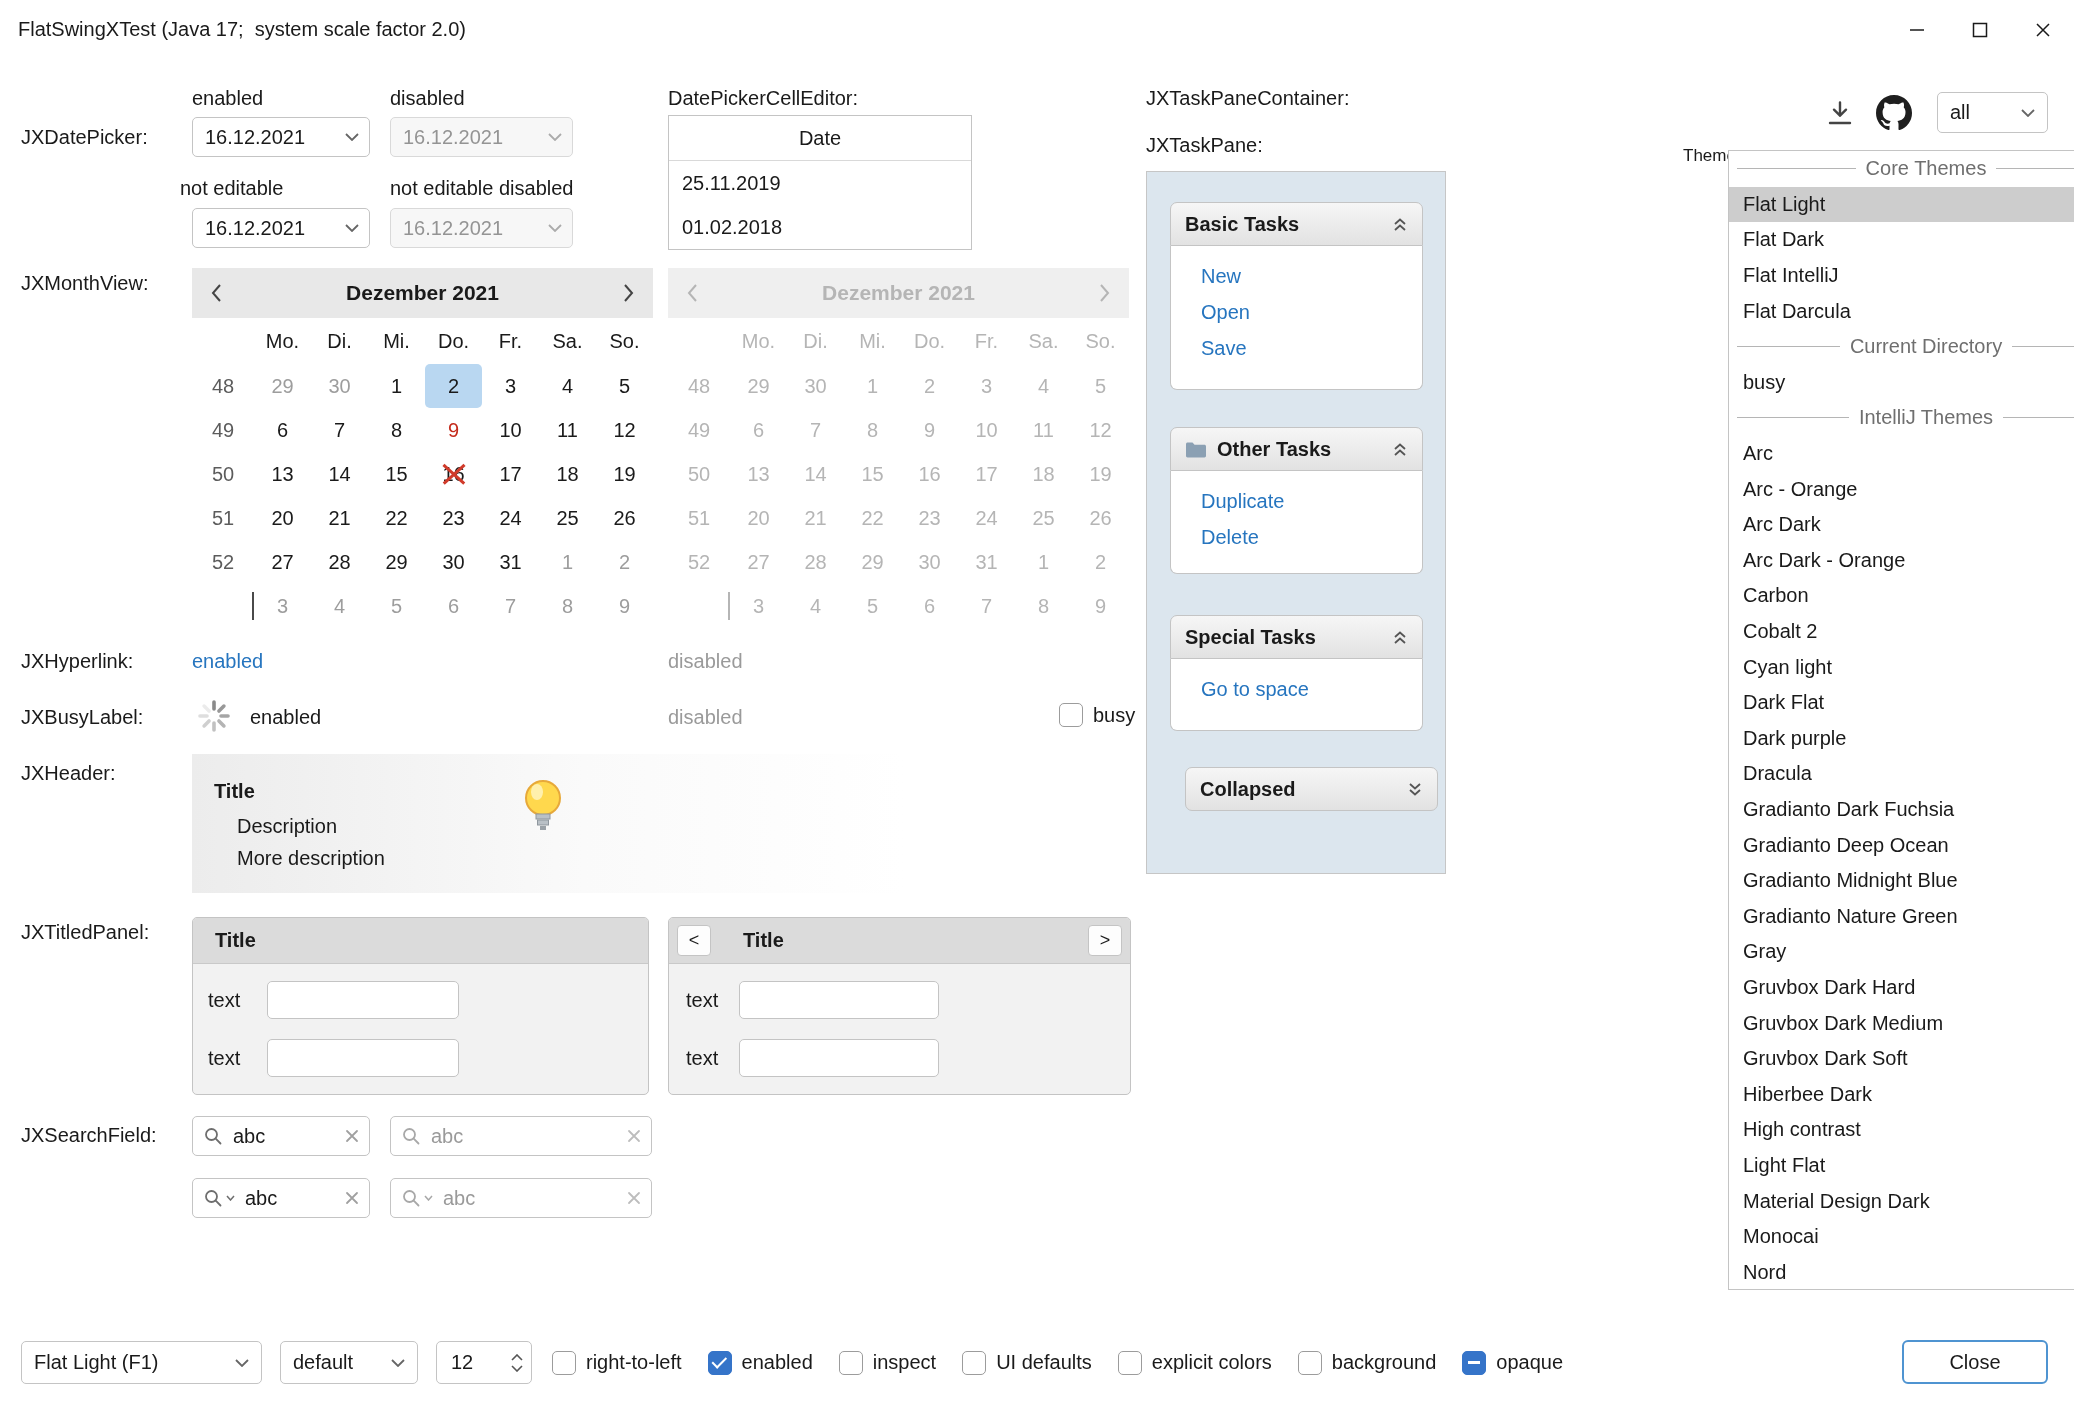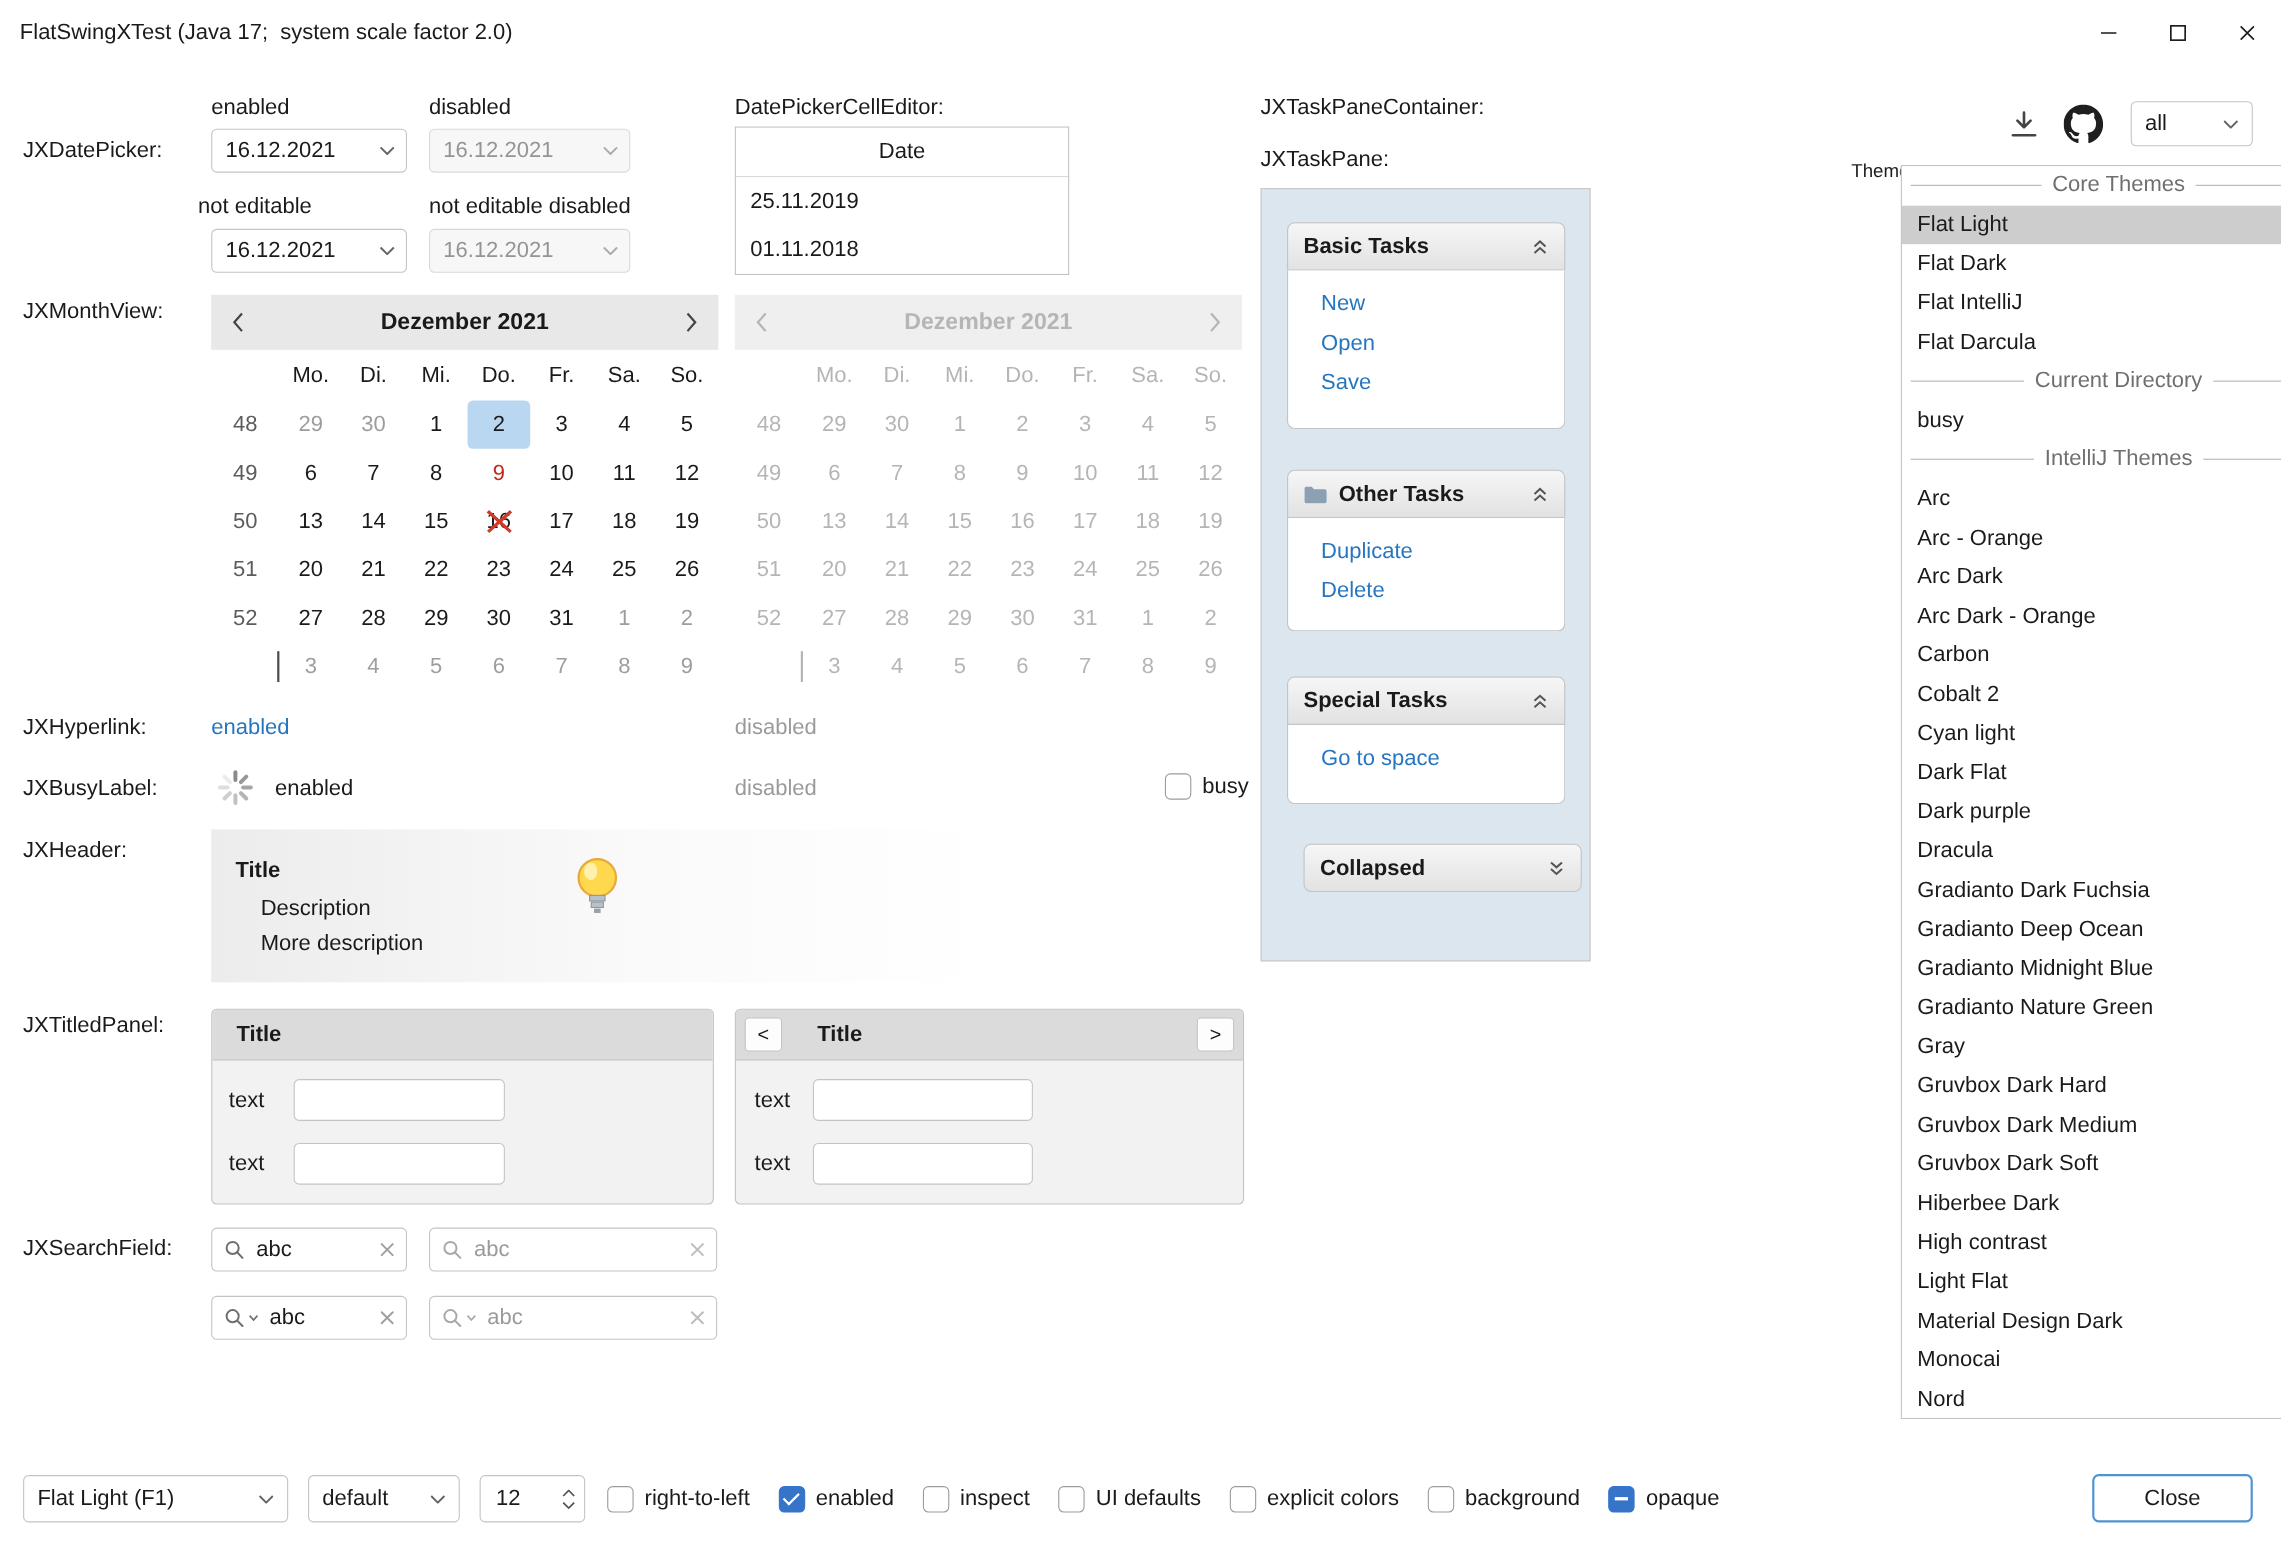--- a/index.html
+++ b/index.html
@@ -194,21 +194,21 @@
         <svg width="14" height="8" viewBox="0 0 14 8">
           <path d="M1 1l6 6 6-6" fill="none" stroke="currentColor" stroke-width="1.8"></path>
         </svg>
       </span>
   </div>
 
   <div class="abs cap" style="left:668px;top:87px;">DatePickerCellEditor:</div>
   <div class="abs dtable" style="left:668px;top:115px;width:304px;">
     <div class="thead">Date</div>
     <div class="trow">25.11.2019</div>
-    <div class="trow">01.11.2018</div>
+    <div class="trow">01.02.2018</div>
   </div>
 
   <div class="abs calendar" style="left:192px;top:268px;">
     <div class="calnav">
       <span class="navbtn">
           <svg width="12" height="20" viewBox="0 0 12 20">
             <path d="M10 2L3 10l7 8" fill="none" stroke="currentColor" stroke-width="2"></path>
           </svg>
         </span>
       <span class="caltitle">Dezember 2021</span>

